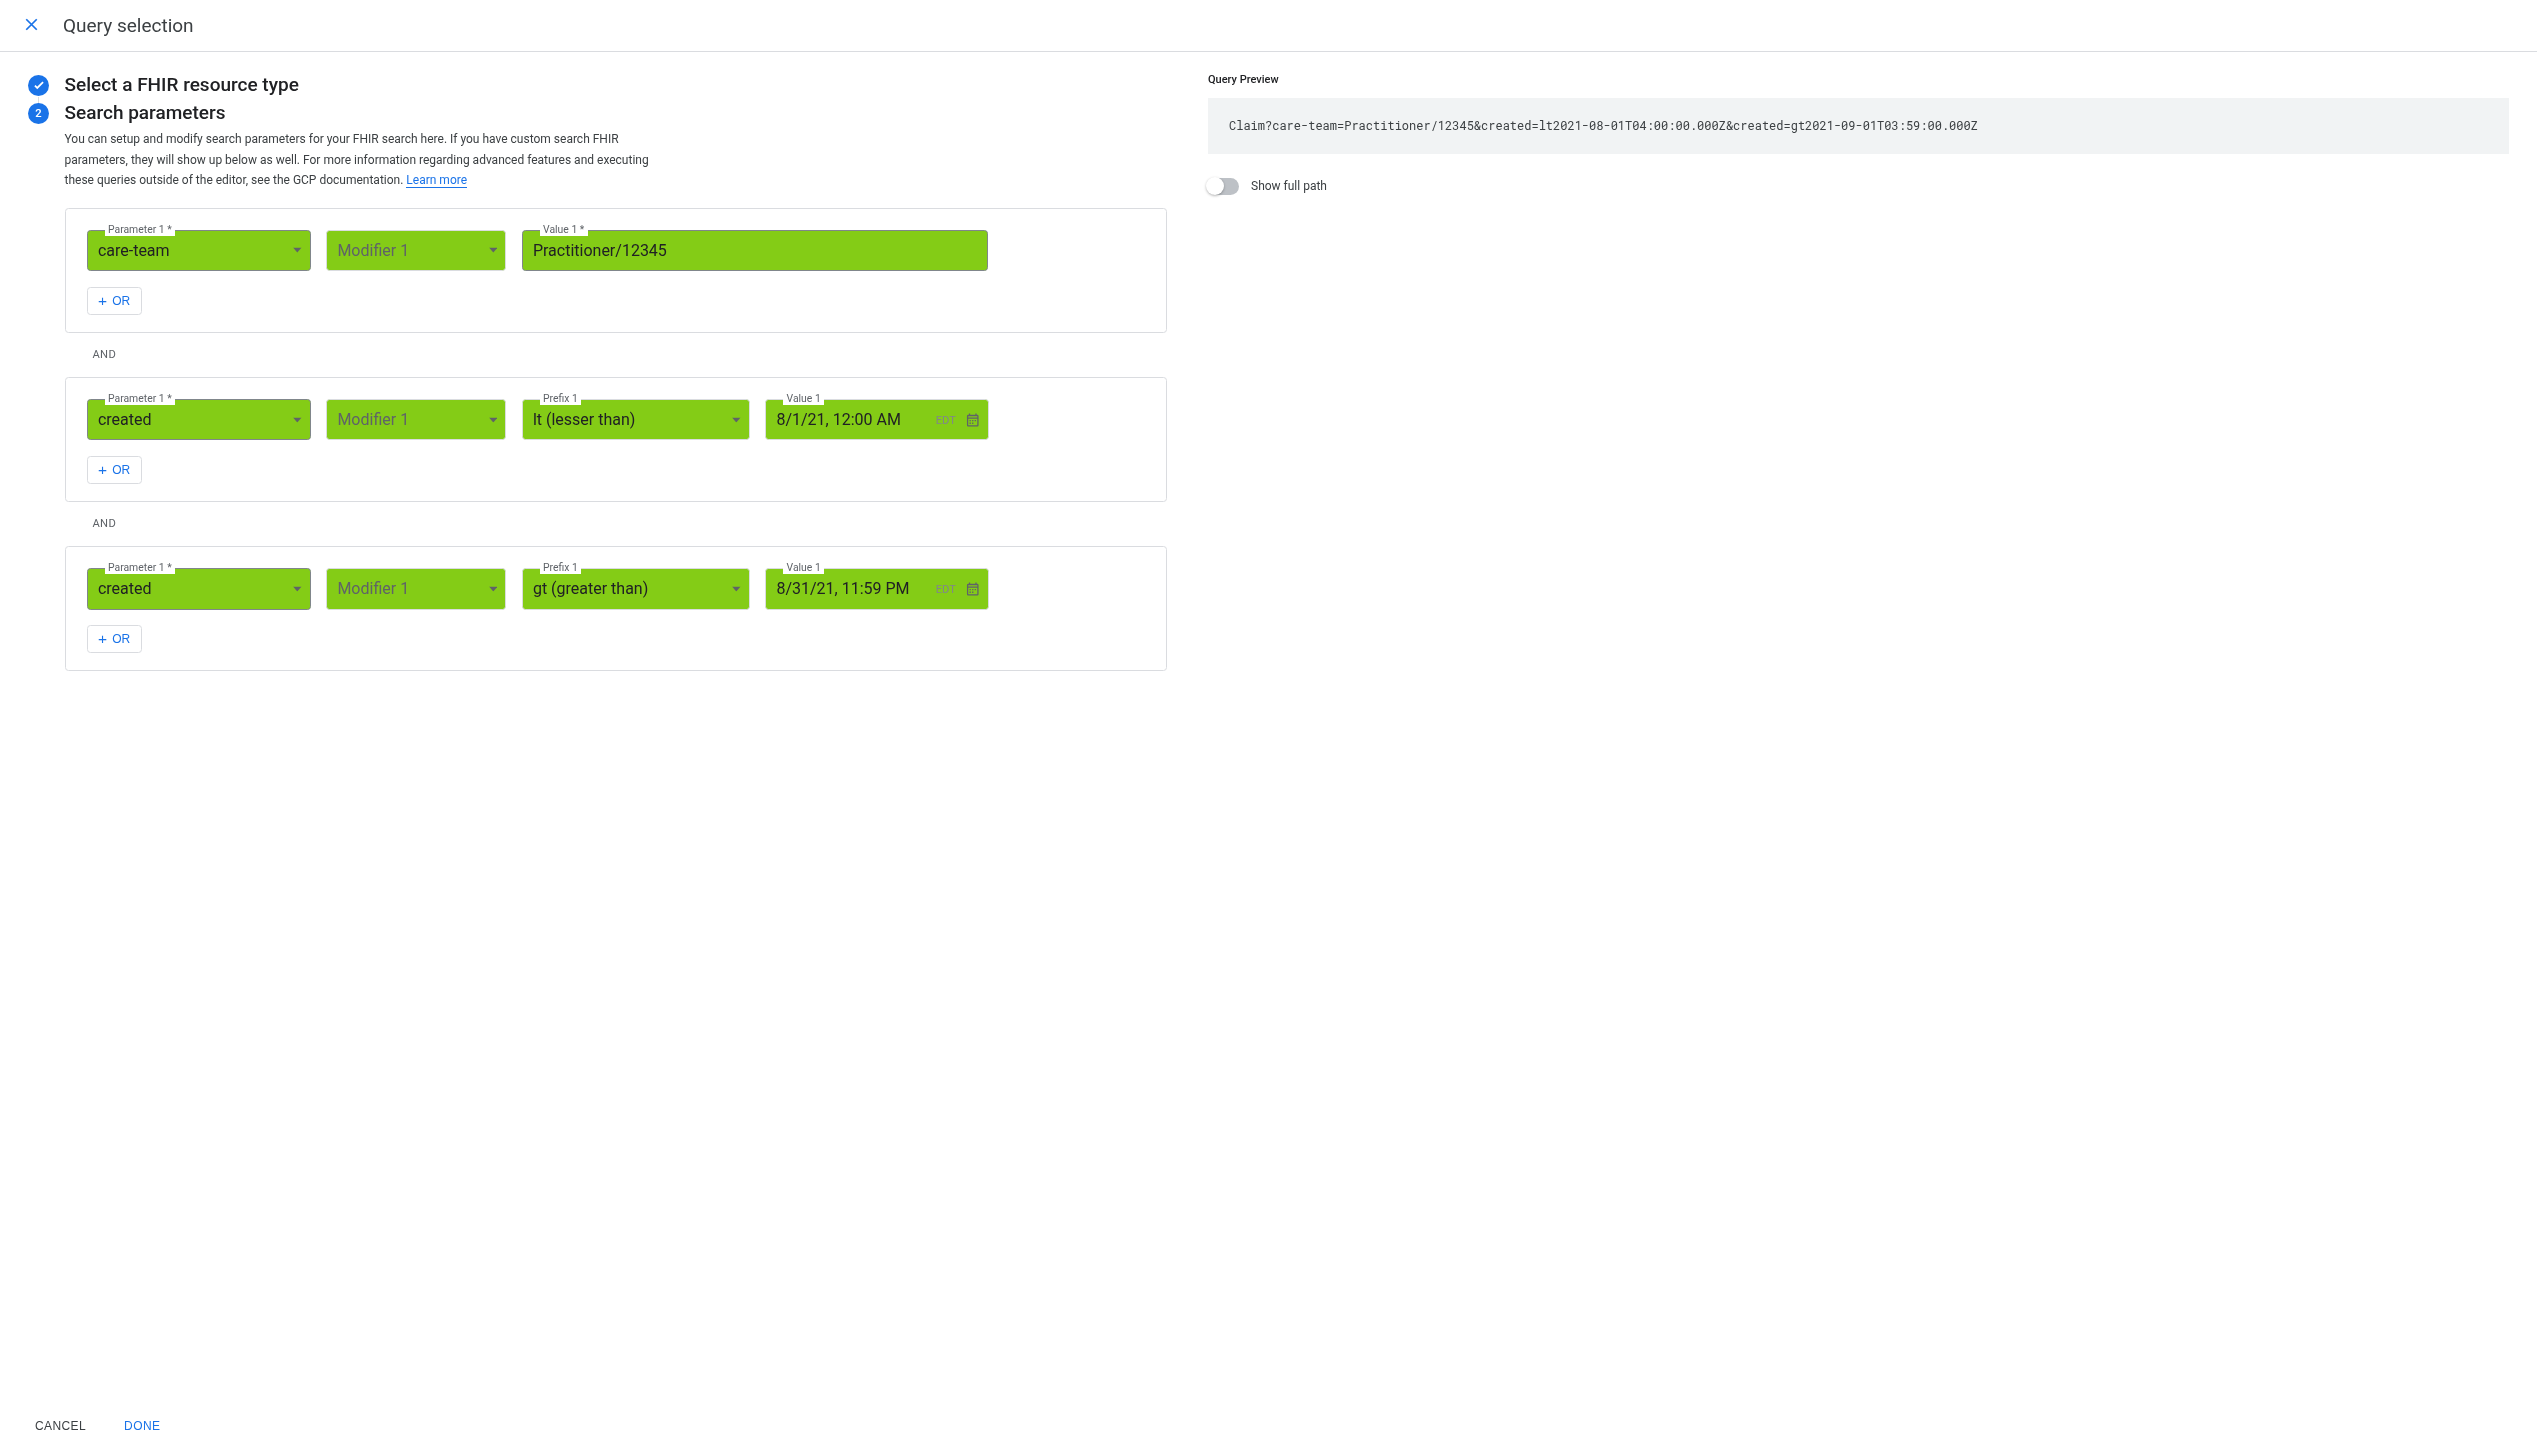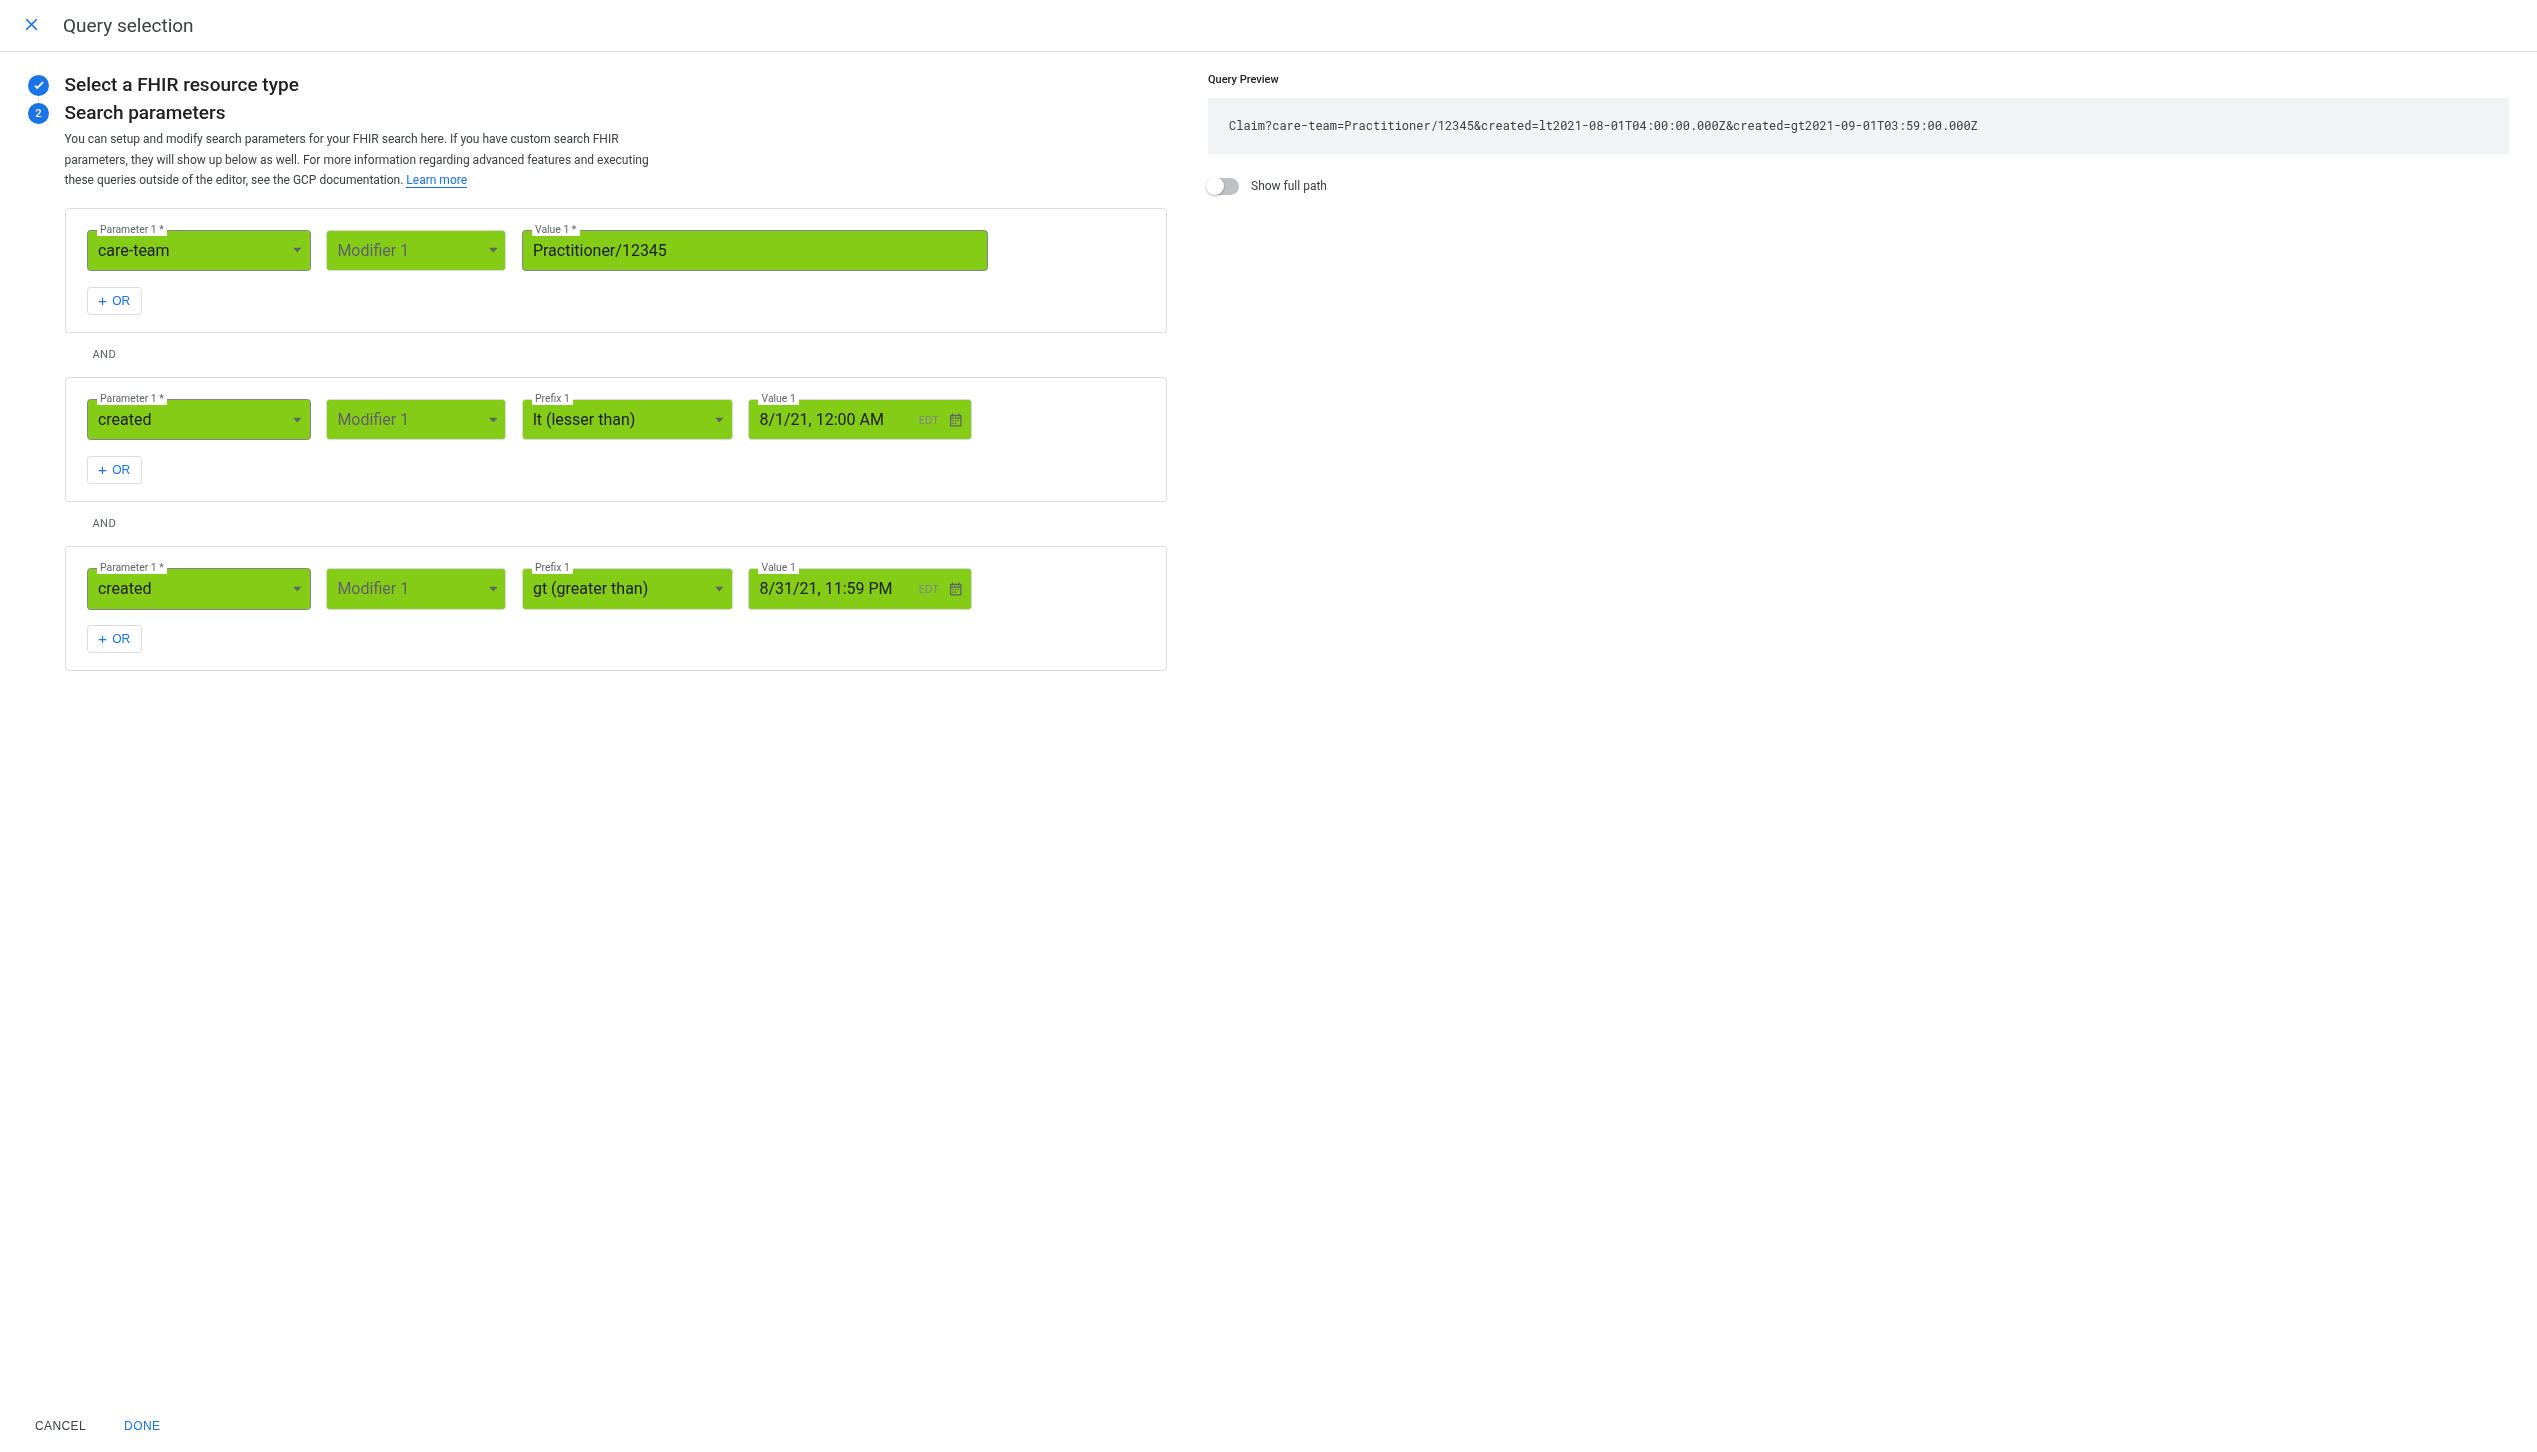--- a/index.html
+++ b/index.html
@@ -110,27 +110,27 @@
     display: flex;
     gap: 15.5px;
     margin-bottom: 15.5px;
     flex-wrap: wrap;
   }
   .field {
     position: relative;
   }
   .field.param { width: 224px; }
   .field.modifier { width: 180px; }
-  .field.prefix { width: 211px; }
+  .field.prefix { width: 228px; }
   .field.value-full { width: 466px; }
   .field.value-date { width: 224px; }
   .field-label {
     position: absolute;
     top: -7px;
-    left: 10px;
+    left: 18px;
     background: #fff;
     padding: 0 3.5px;
     font-size: 10.4px;
     color: #5f6368;
     z-index: 1;
   }
   .field-input {
     width: 100%;
     border: 0.9px solid #80868b;
     border-radius: 3.5px;

